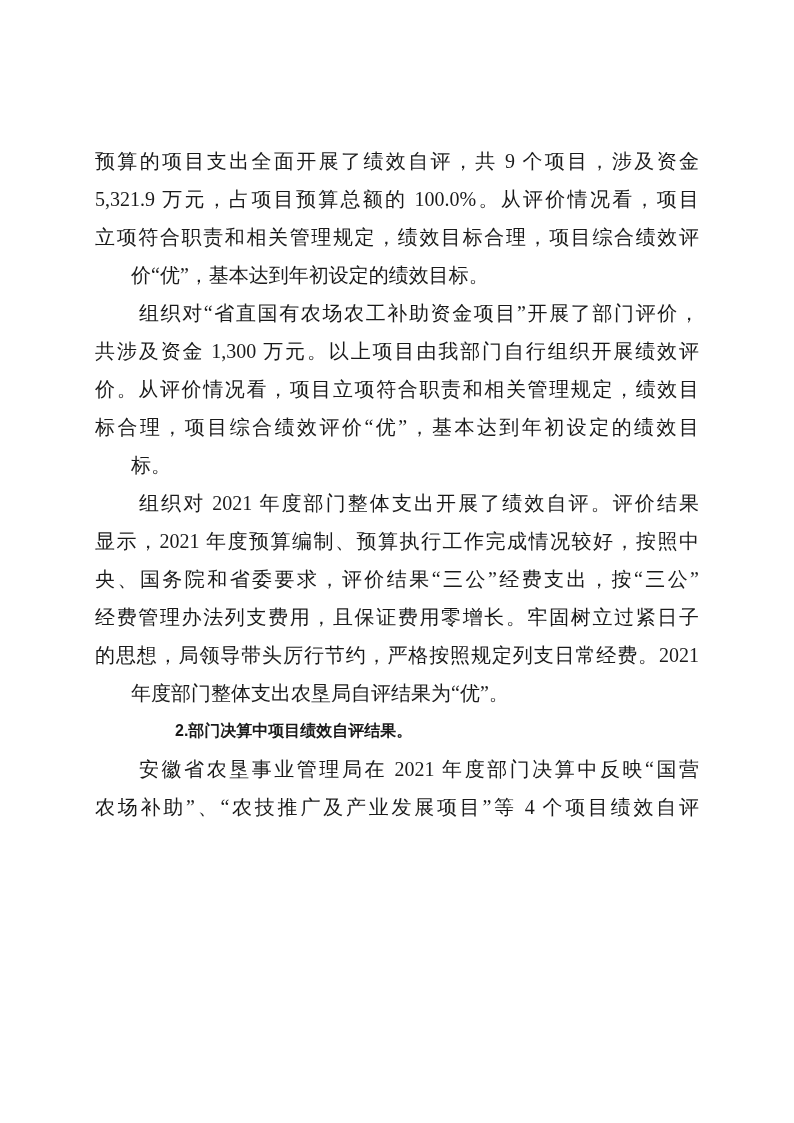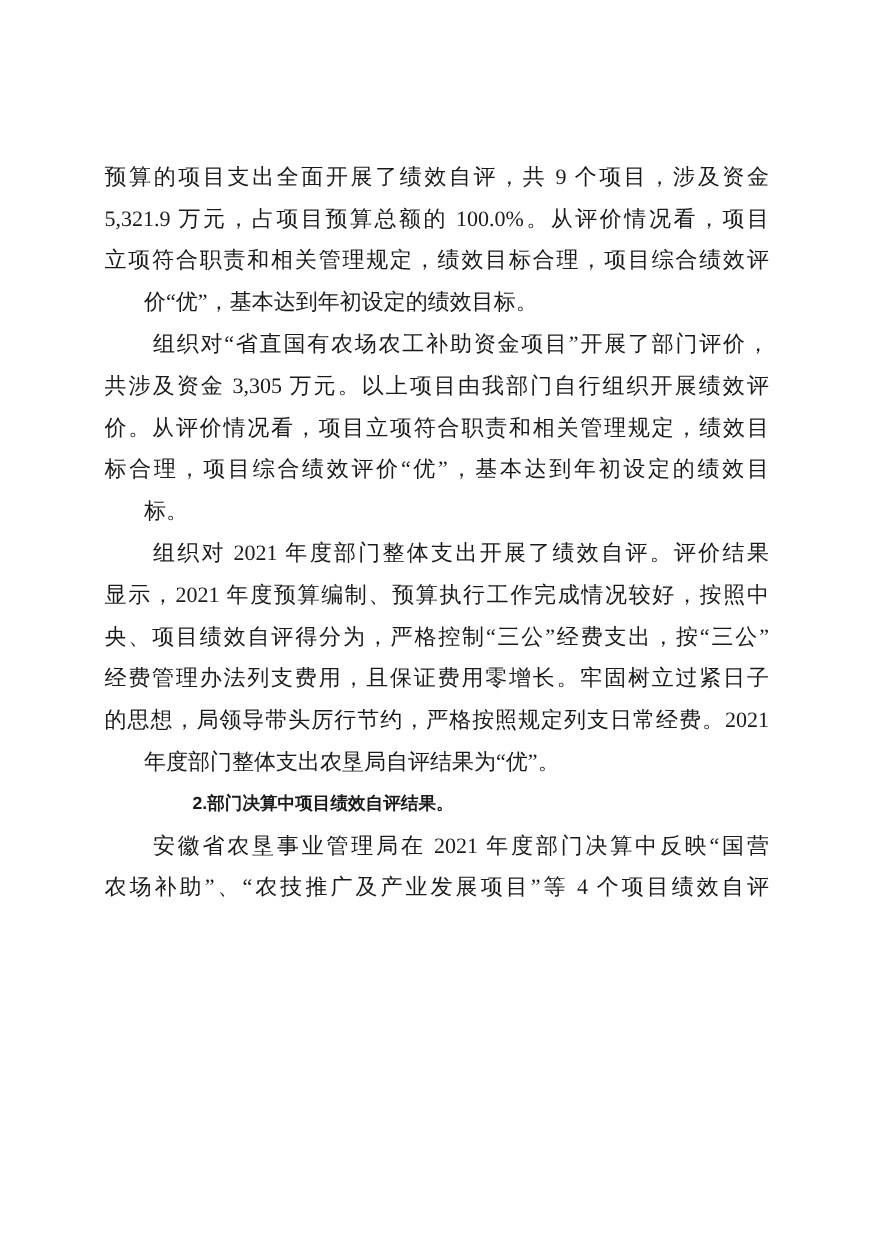--- a/index.html
+++ b/index.html
@@ -58,29 +58,29 @@
 <div class="page">
   <main class="text-block" id="text-block">
       <div class="paragraph">
         <div class="line fill">预算的项目支出全面开展了绩效自评，共 9 个项目，涉及资金</div>
         <div class="line fill">5,321.9 万元，占项目预算总额的 100.0%。从评价情况看，项目</div>
         <div class="line fill">立项符合职责和相关管理规定，绩效目标合理，项目综合绩效评</div>
         <div class="line last">价“优”，基本达到年初设定的绩效目标。</div>
       </div>
       <div class="paragraph">
         <div class="line fill indent">组织对“省直国有农场农工补助资金项目”开展了部门评价，</div>
-        <div class="line fill">共涉及资金 3,305 万元。以上项目由我部门自行组织开展绩效评</div>
+        <div class="line fill">共涉及资金 1,300 万元。以上项目由我部门自行组织开展绩效评</div>
         <div class="line fill">价。从评价情况看，项目立项符合职责和相关管理规定，绩效目</div>
         <div class="line fill">标合理，项目综合绩效评价“优”，基本达到年初设定的绩效目</div>
         <div class="line last">标。</div>
       </div>
       <div class="paragraph">
         <div class="line fill indent">组织对 2021 年度部门整体支出开展了绩效自评。评价结果</div>
         <div class="line fill">显示，2021 年度预算编制、预算执行工作完成情况较好，按照中</div>
-        <div class="line fill">央、项目绩效自评得分为，严格控制“三公”经费支出，按“三公”</div>
+        <div class="line fill">央、国务院和省委要求，评价结果“三公”经费支出，按“三公”</div>
         <div class="line fill">经费管理办法列支费用，且保证费用零增长。牢固树立过紧日子</div>
         <div class="line fill">的思想，局领导带头厉行节约，严格按照规定列支日常经费。2021</div>
         <div class="line last">年度部门整体支出农垦局自评结果为“优”。</div>
       </div>
       <div class="paragraph heading">
         <div class="line last indent">2.部门决算中项目绩效自评结果。</div>
       </div>
       <div class="paragraph">
         <div class="line fill indent">安徽省农垦事业管理局在 2021 年度部门决算中反映“国营</div>
         <div class="line fill">农场补助”、“农技推广及产业发展项目”等 4 个项目绩效自评</div>

